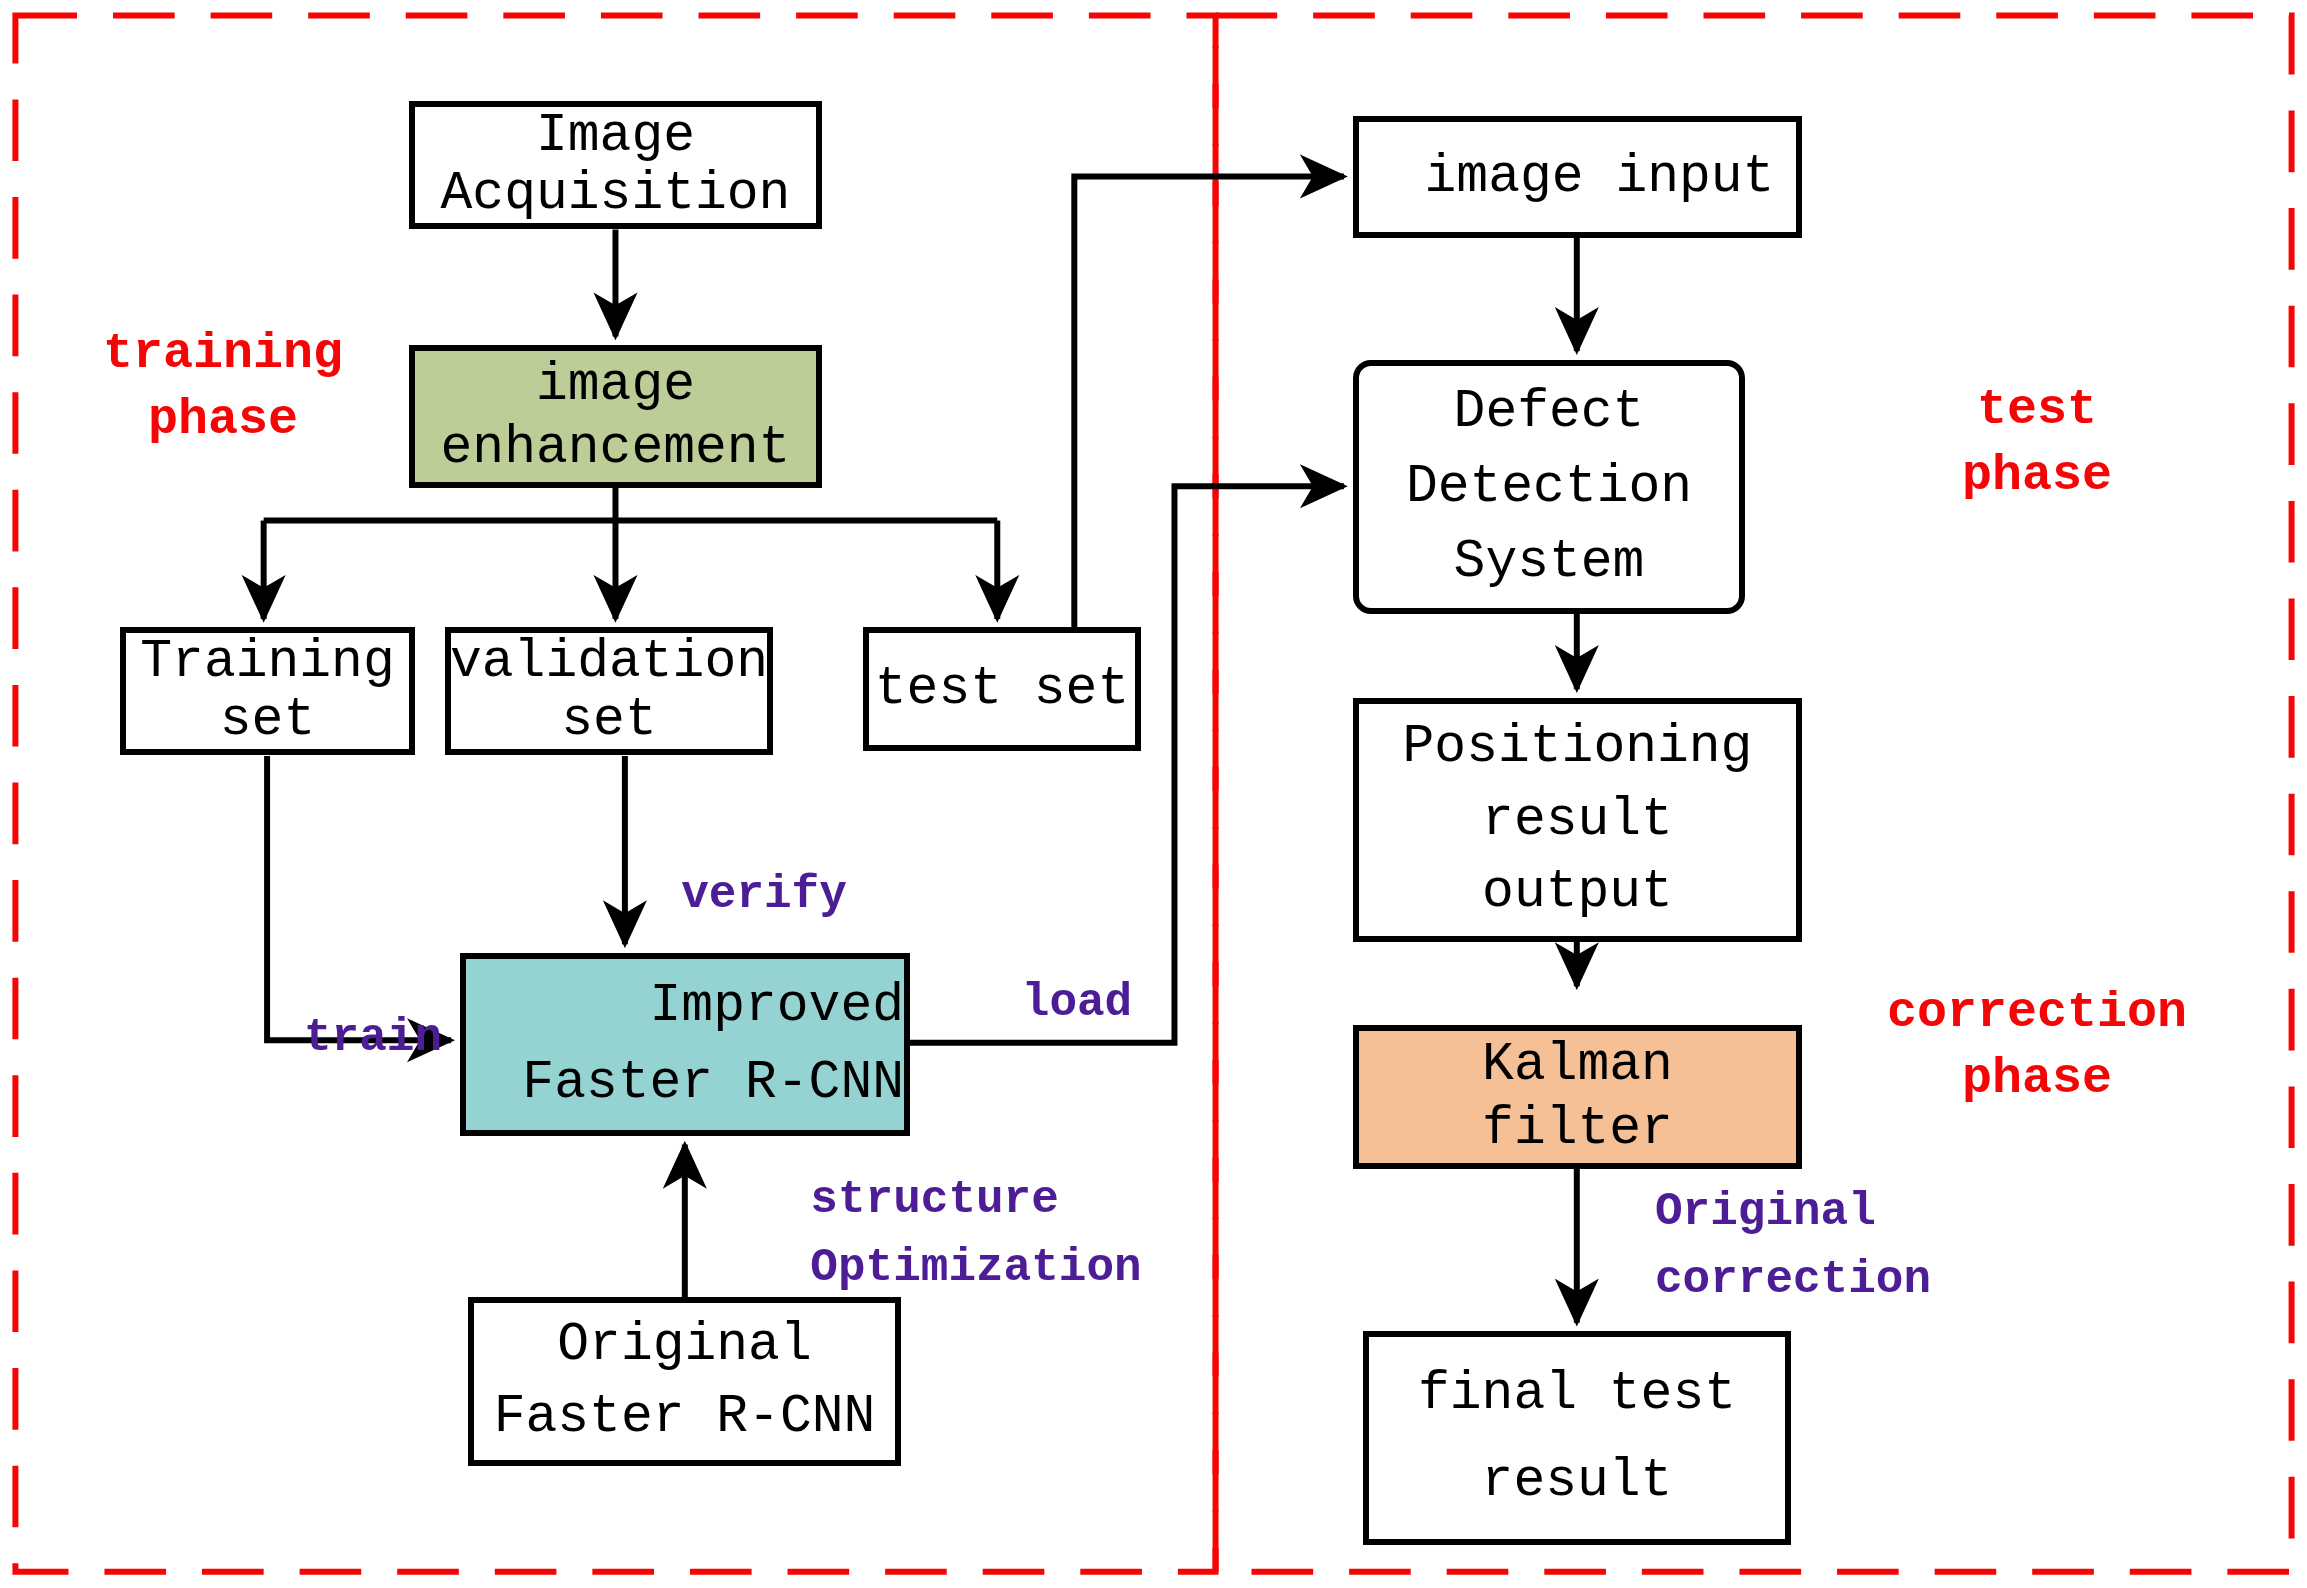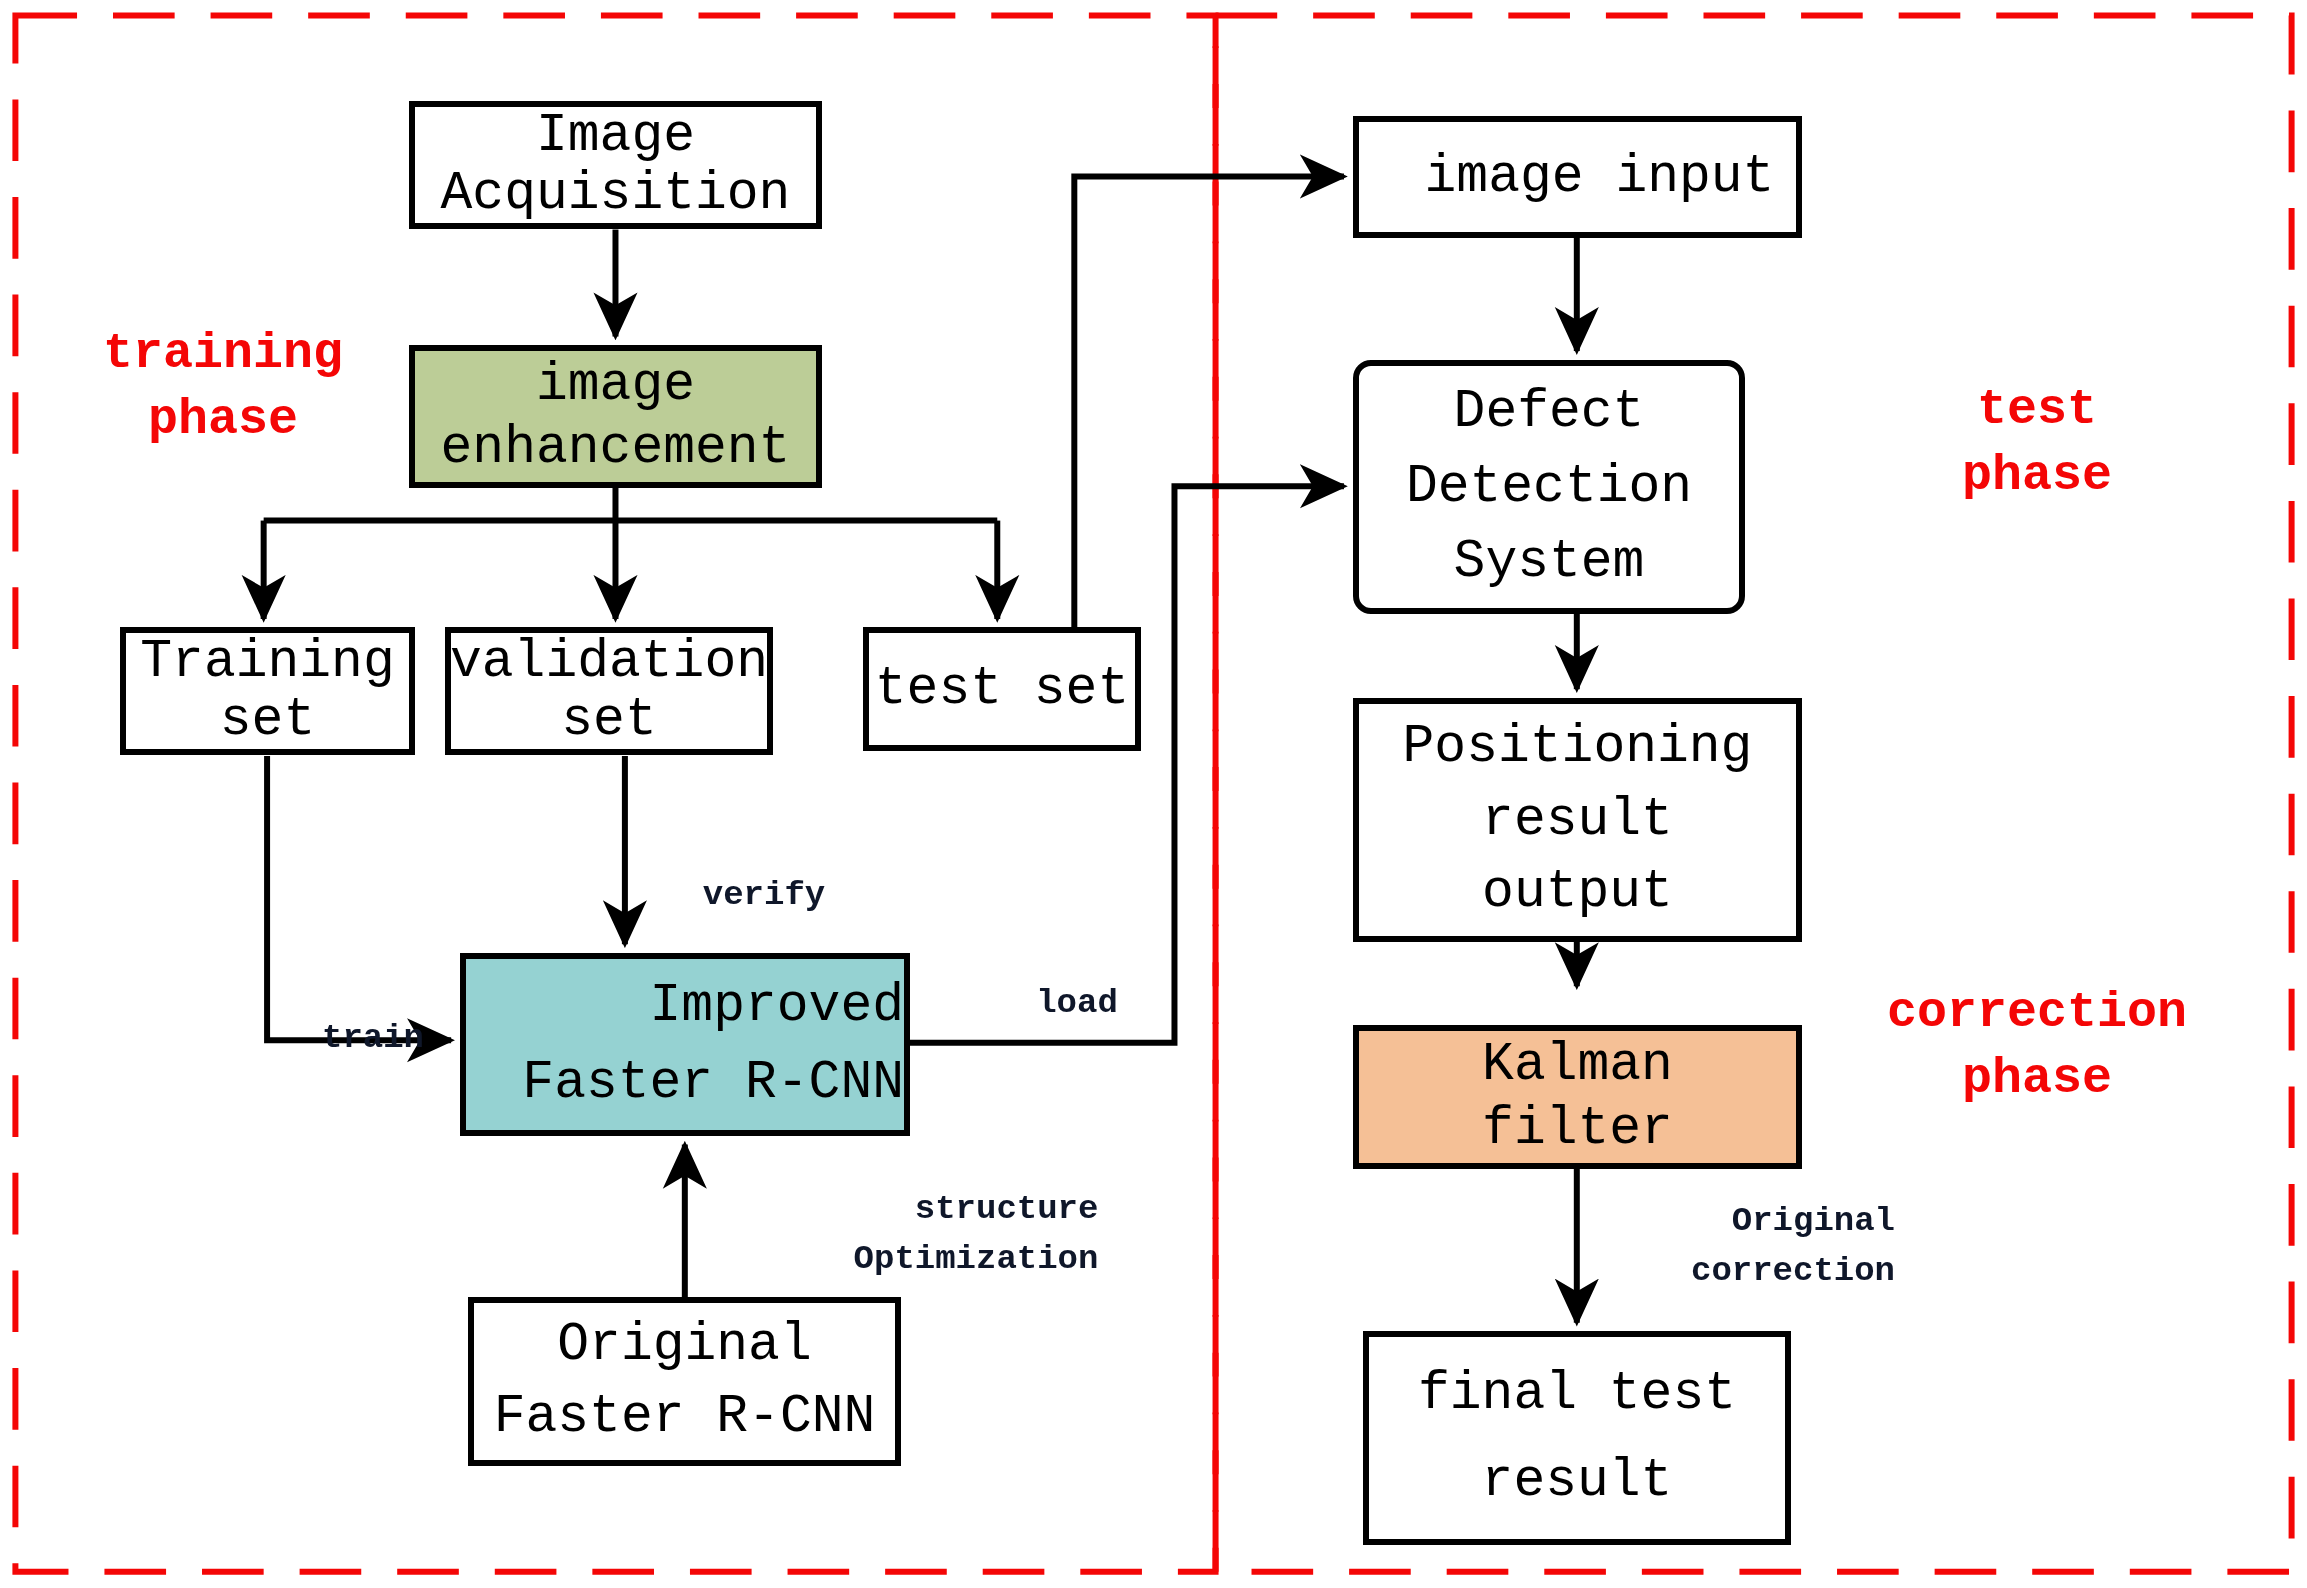--- a/index.html
+++ b/index.html
@@ -50,25 +50,25 @@
     font-weight: bold;
     font-size: 50px;
     line-height: 1.32;
     text-align: center;
     transform: translate(-50%, -50%);
     white-space: nowrap;
   }
   .edge-label {
     position: absolute;
     z-index: 3;
-    color: #0f172a;
+    color: #4c1d95;
     font-weight: bold;
-    font-size: 34px;
+    font-size: 46px;
     line-height: 1.48;
-    text-align: right;
+    text-align: left;
     transform: translate(-50%, -50%);
     white-space: nowrap;
   }
 </style>
 </head>
 <body>
 
 <div id="stage">
 
   <svg id="wires" width="2307" height="1589" viewBox="0 0 2695 1856">

